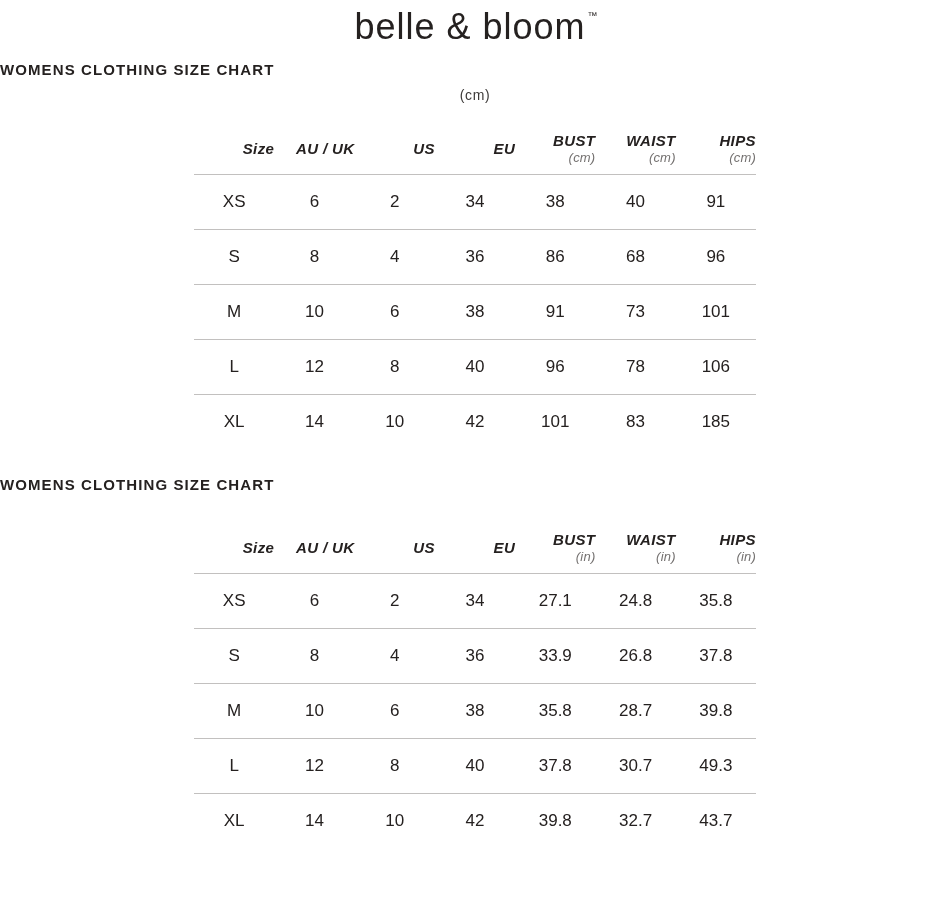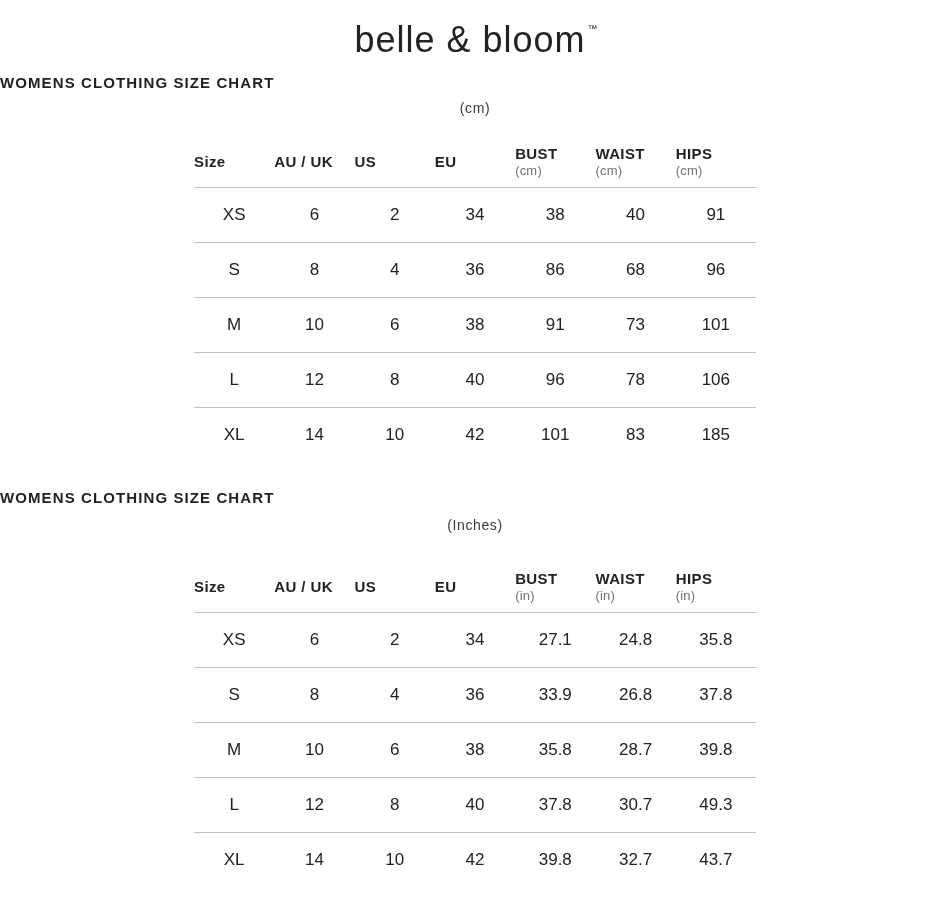--- a/index.html
+++ b/index.html
@@ -6,21 +6,21 @@
   html, body { background: #ffffff; }
   body {
     font-family: "Liberation Sans", "DejaVu Sans", sans-serif;
     color: var(--text, #252120);
   }
   .page {
     width: 950px;
     height: 903px;
     margin: 0 auto;
     background: var(--background, #ffffff);
-    padding-top: 20px;
+    padding-top: 7px;
     overflow: hidden;
   }
   .logo {
     text-align: center;
     font-size: 36px;
     line-height: 40px;
     font-weight: 400;
     letter-spacing: 1px;
     color: var(--text, #252120);
     white-space: nowrap;
@@ -55,26 +55,27 @@
   table.size-table {
     width: 562px;
     margin: 20px auto 0 auto;
     border-collapse: collapse;
     table-layout: fixed;
   }
   table.size-table.second { margin-top: 28px; }
   .size-table thead th {
     height: 50px;
     vertical-align: middle;
-    text-align: left;
+    text-align: right;
     font-size: 15px;
     font-weight: 700;
     letter-spacing: 0.4px;
     color: var(--text, #252120);
     border-bottom: 1px solid var(--line, #c2c0bf);
+    font-style: italic;
   }
   .col-label { display: block; line-height: 17px; }
   .col-unit {
     display: block;
     font-size: 13px;
     font-weight: 400;
     letter-spacing: 0.2px;
     line-height: 15px;
     margin-top: 1px;
     color: var(--muted, #747170);
@@ -177,21 +178,20 @@
           <td>10</td>
           <td>42</td>
           <td>101</td>
           <td>83</td>
           <td>185</td>
         </tr>
       </tbody>
   </table>
 
   <div class="section-title second">WOMENS CLOTHING SIZE CHART</div>
-  <div class="unit-label second">(Inches)</div>
 
   <table class="size-table second">
     <thead>
       <tr>
         <th>
           <span class="col-label">Size</span>
             <span class="col-unit"></span>
         </th>
         <th>
           <span class="col-label">AU / UK</span>

